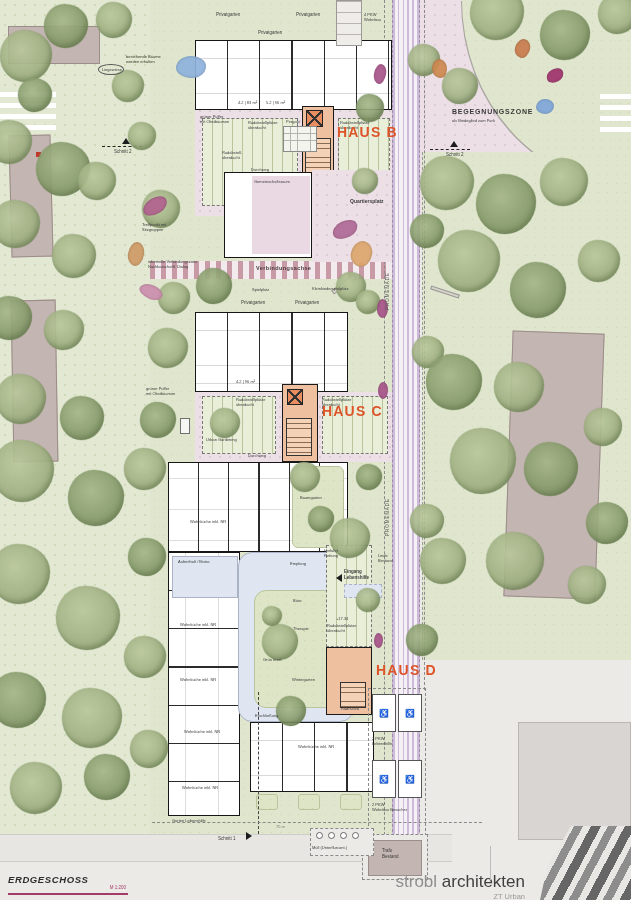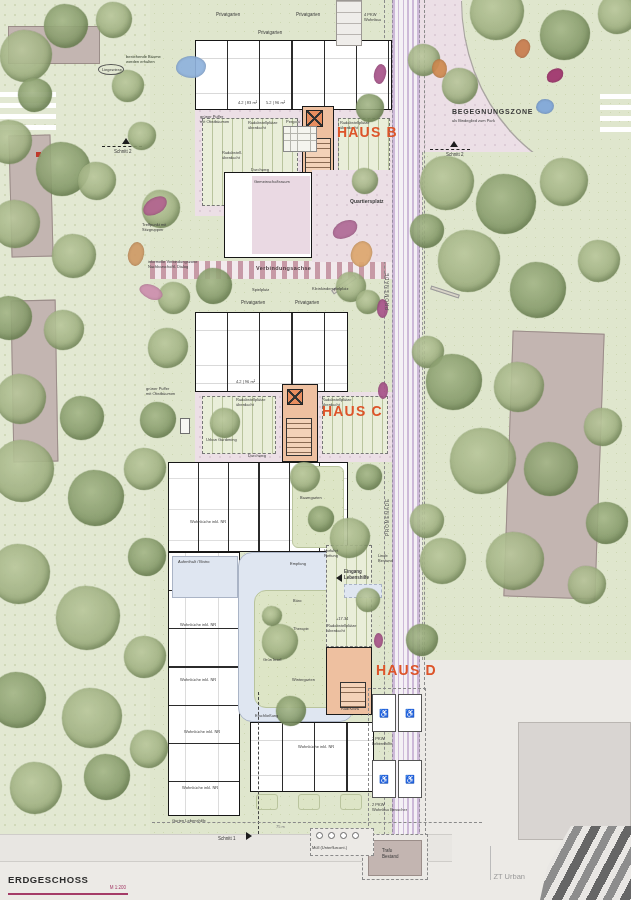--- a/index.html
+++ b/index.html
@@ -326,23 +326,24 @@
 Lebenshilfe</div>
   <div class="lbl" style="left:372px;top:802px;width:44px;">2 PKW
 Wohnbau Besucher</div>
   <div class="lbl" style="left:172px;top:818px;">Garten Lebenshilfe</div>
   <div class="lbl s45" style="left:218px;top:836px;">Schnitt 1</div>
   <div class="lbl gray" style="left:276px;top:824px;">75 m</div>
   <div class="lbl" style="left:312px;top:845px;width:60px;">Müll (Unterflurcont.)</div>
   <div class="lbl s45" style="left:382px;top:848px;text-align:left;">Trafo
 Bestand</div>
 
-  <div class="title" style="left:8px;top:874px;">ERDGESCHOSS</div>
+  <div class="title" style="left:8px;top:874px;font-style:italic;">ERDGESCHOSS</div>
   <div class="lbl s45 magenta" style="left:92px;top:885px;width:34px;text-align:right;">M 1:200</div>
   <div class="scaleline" style="left:8px;top:893px;width:120px;"></div>
 
   <div style="left:370px;top:872px;width:155px;text-align:right;">
+    <div class="logo-line" style="position:static;"><span style="position:static;">strobl</span> <b style="position:static;">architekten</b></div>
     <div class="logo-sub" style="position:static;">ZT Urban</div>
   </div>
   <div class="logo-stripes" style="left:540px;top:826px;width:91px;height:74px;"></div>
   <div style="left:490px;top:846px;width:1px;height:34px;background:#bbb;"></div>
 
 </div>
 
 </body></html>

